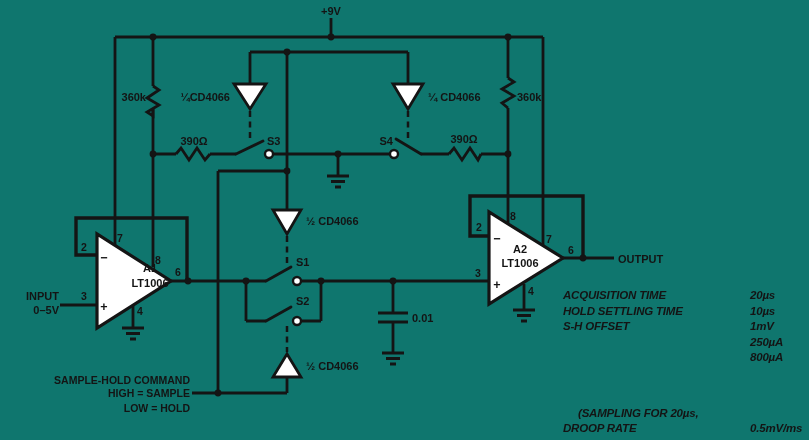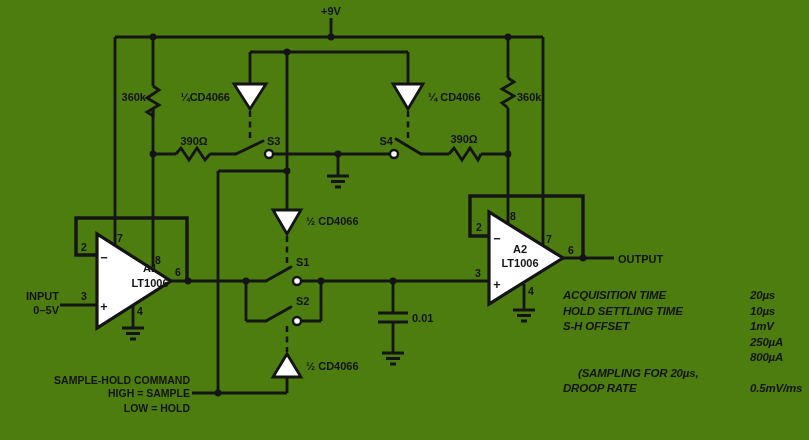--- a/index.html
+++ b/index.html
@@ -1,28 +1,28 @@
 <!DOCTYPE html>
 <html><head>
 <meta charset="utf-8">
 <style>
   html,body{margin:0;padding:0;background:#fff;}
-  .stage{position:relative;width:809px;height:440px;background:#4d7c0f;overflow:hidden;
+  .stage{position:relative;width:809px;height:440px;background:#0f766e;overflow:hidden;
          font-family:"Liberation Sans",sans-serif;}
   svg text{fill:#141414;font-family:"Liberation Sans",sans-serif;font-weight:bold;}
   .lbl{font-size:11px;}
   .pin{font-size:10.5px;}
   .sign{font-size:12.5px;}
   .io{font-size:11px;}
   .cmd{font-size:10.5px;}
   .specs{position:absolute;left:563px;top:288px;width:246px;color:#141414;
          font-size:11.5px;font-weight:bold;letter-spacing:-0.2px;}
   .srow{position:relative;height:15.5px;line-height:15.5px;white-space:nowrap;font-style:italic;}
   .srow .v{position:absolute;left:187px;top:0;}
-  .srow.indent{padding-left:15px;}
+  .srow.indent{padding-left:15px;margin-top:40px;}
 </style>
 </head>
 <body>
 
 <div class="stage">
   <svg width="809" height="440" viewBox="0 0 809 440">
 
     <g stroke="#141414" stroke-width="2.8" fill="none">
       <path d="M115,37 H543"></path>
       <path d="M331,18 V37"></path>

